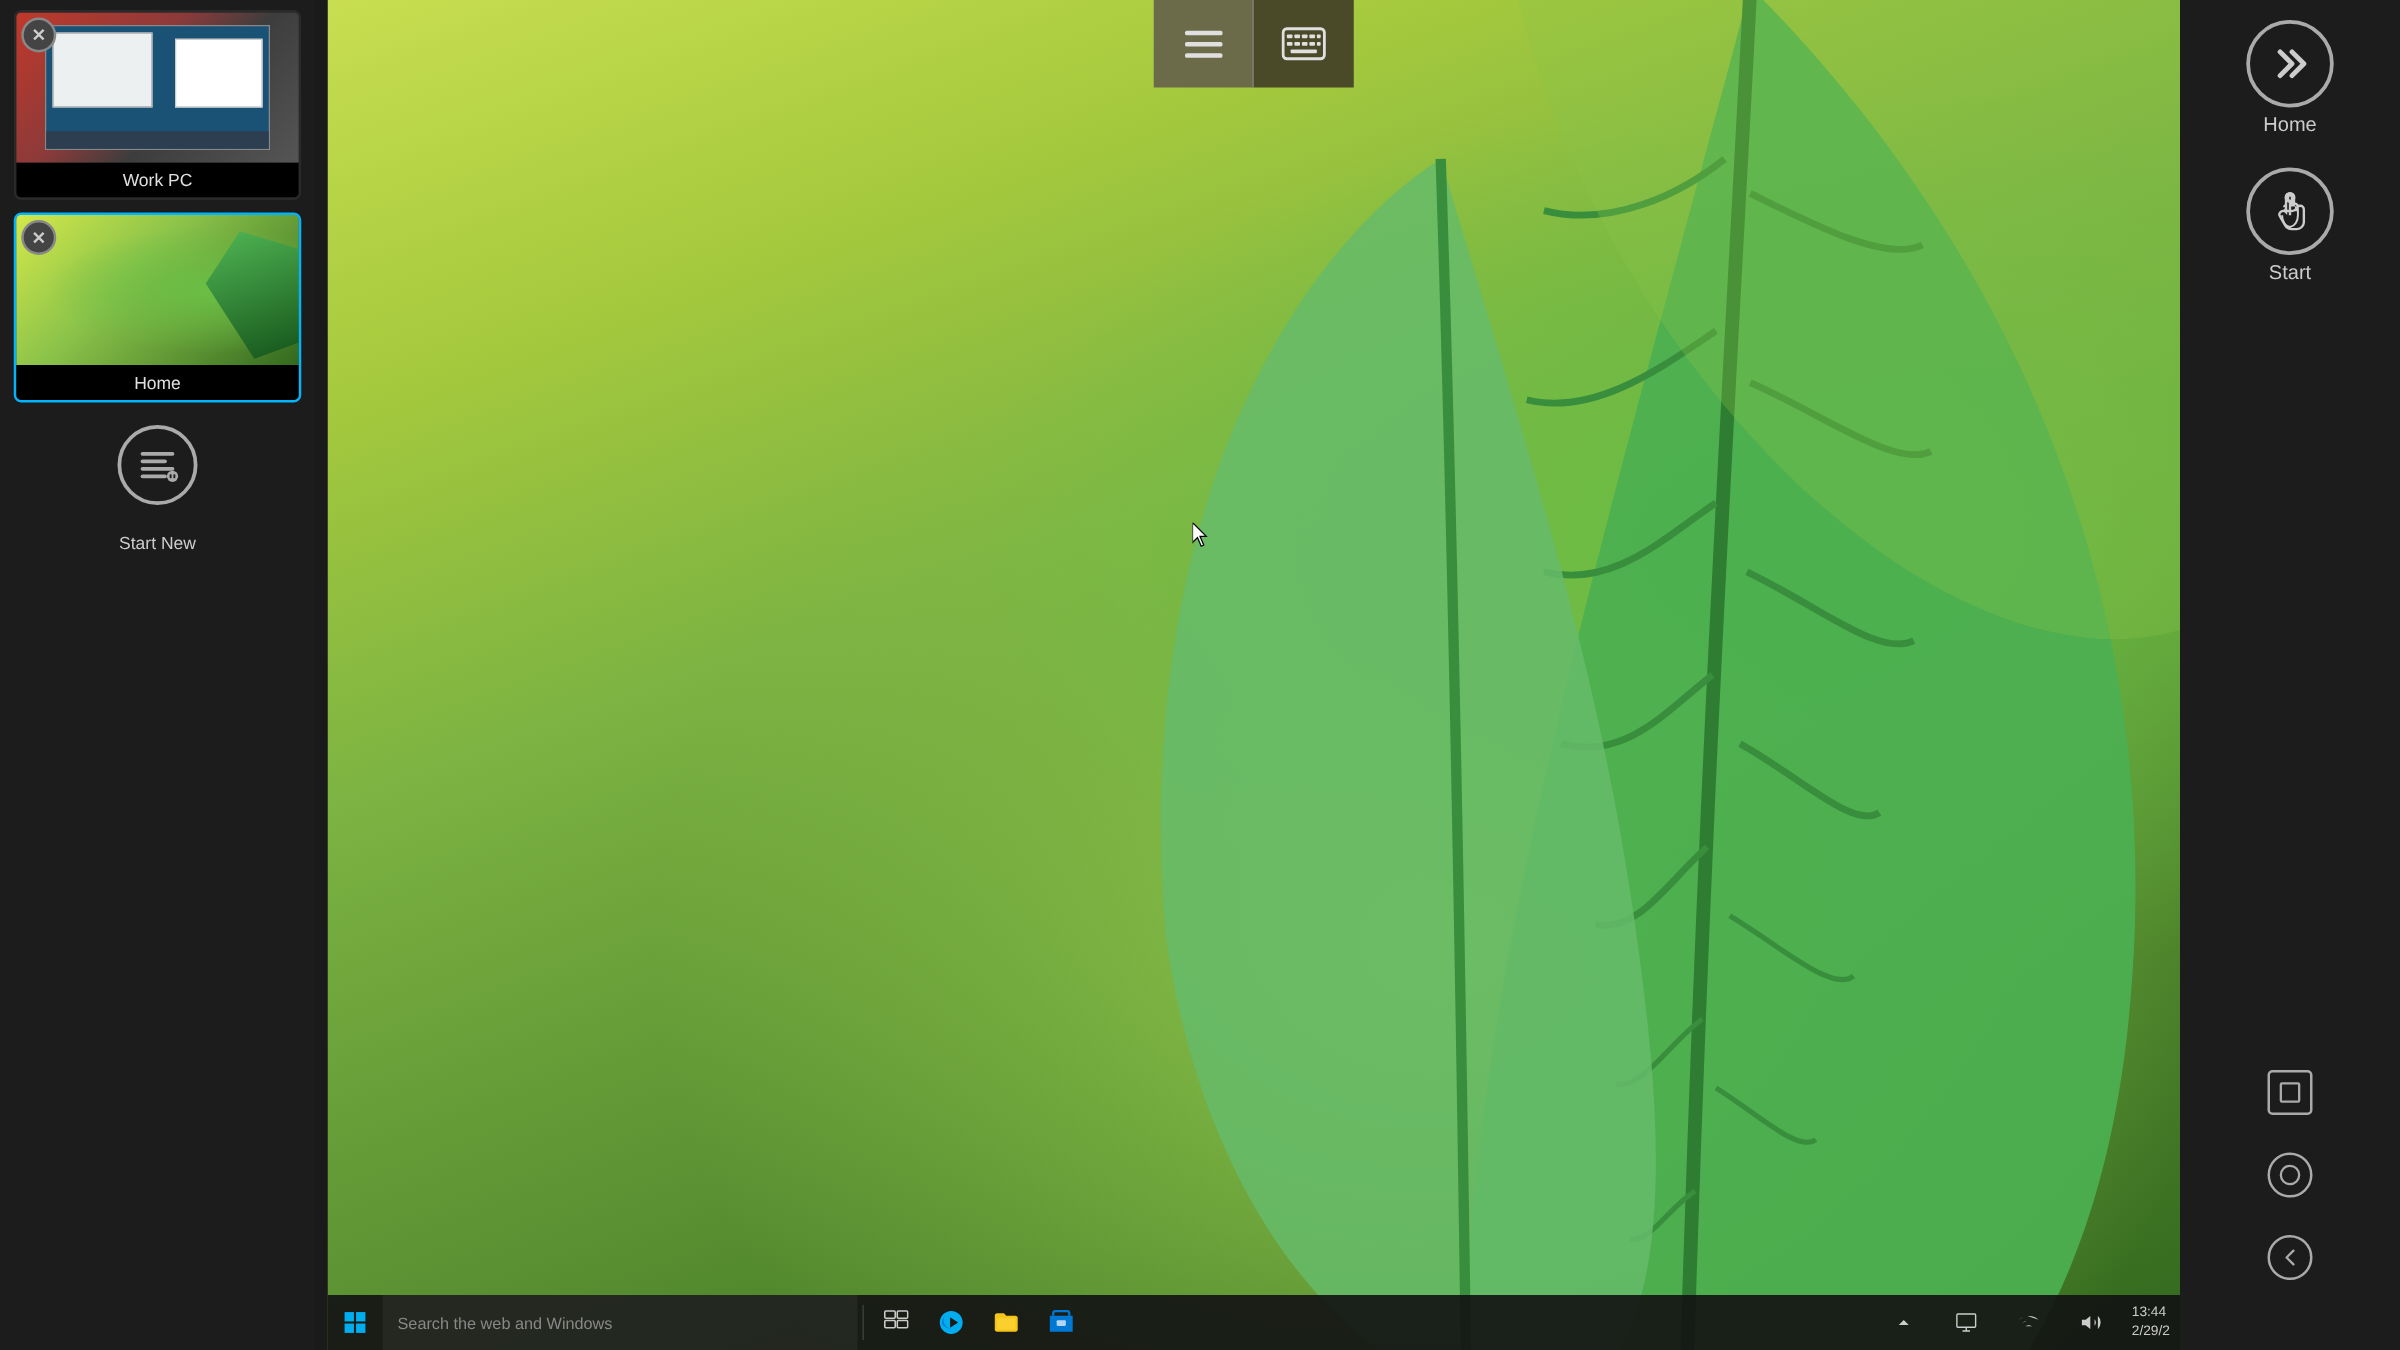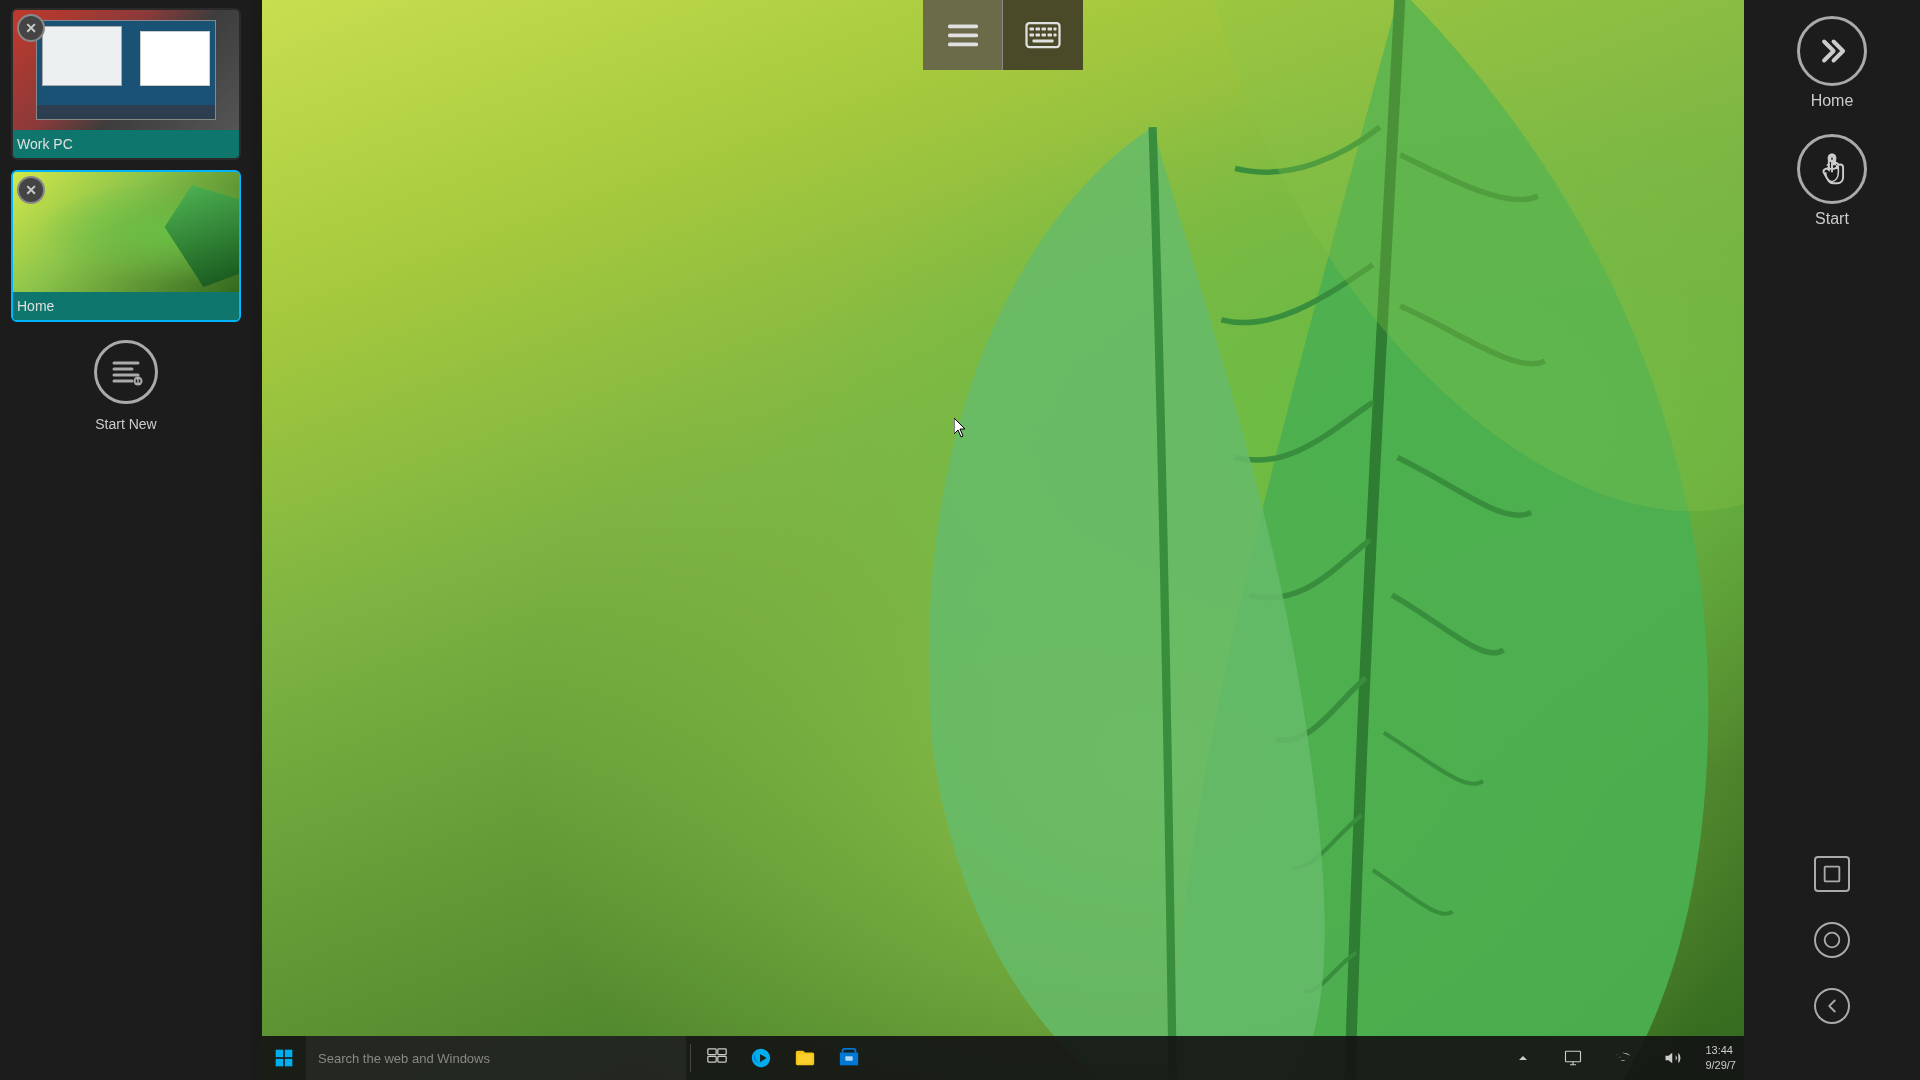--- a/index.html
+++ b/index.html
@@ -101,24 +101,25 @@
       content: '';
       position: absolute;
       right: -10px; top: 10px;
       width: 80px; height: 100px;
       background: linear-gradient(180deg, #4caf50, #1b5e20);
       clip-path: polygon(50% 0%, 100% 30%, 80% 100%, 20% 100%, 0% 30%);
       transform: rotate(-20deg);
     }
 
     .session-card .card-label {
+      text-align: center;
       color: #e0e0e0;
       font-size: 14px;
       padding: 6px 4px;
-      background: #0f766e;
+      background: #000000;
     }
 
     .close-btn {
       position: absolute;
       top: 4px; left: 4px;
       width: 28px; height: 28px;
       border-radius: 50%;
       background: #444;
       border: 2px solid #888;
       color: #ccc;
@@ -132,21 +133,21 @@
     }
 
     
     .start-new-btn {
       display: flex;
       flex-direction: column;
       align-items: center;
       cursor: pointer;
       margin-top: 8px;
       color: #ccc;
-      gap: 12px;
+      gap: 22px;
       justify-content: space-between;
     }
     .start-new-btn .list-icon {
       width: 64px; height: 64px;
       border-radius: 50%;
       border: 3px solid #aaa;
       background: transparent;
       display: flex;
       align-items: center;
       justify-content: center;
@@ -541,21 +542,21 @@
       <div class="taskbar-icon">
         <svg viewBox="0 0 24 24" width="18" height="18" fill="#ccc">
           <polygon points="11 5 6 9 2 9 2 15 6 15 11 19 11 5"></polygon>
           <path d="M19.07 4.93a10 10 0 0 1 0 14.14M15.54 8.46a5 5 0 0 1 0 7.07"></path>
         </svg>
       </div>
     </div>
 
     <div class="taskbar-clock">
       <div>13:44</div>
-      <div>9/29/7</div>
+      <div>2/29/2</div>
     </div>
 
   </div>
 
 </div>
 
 <div id="right-sidebar">
 
   <div class="right-btn">
     <div class="circle-icon">

